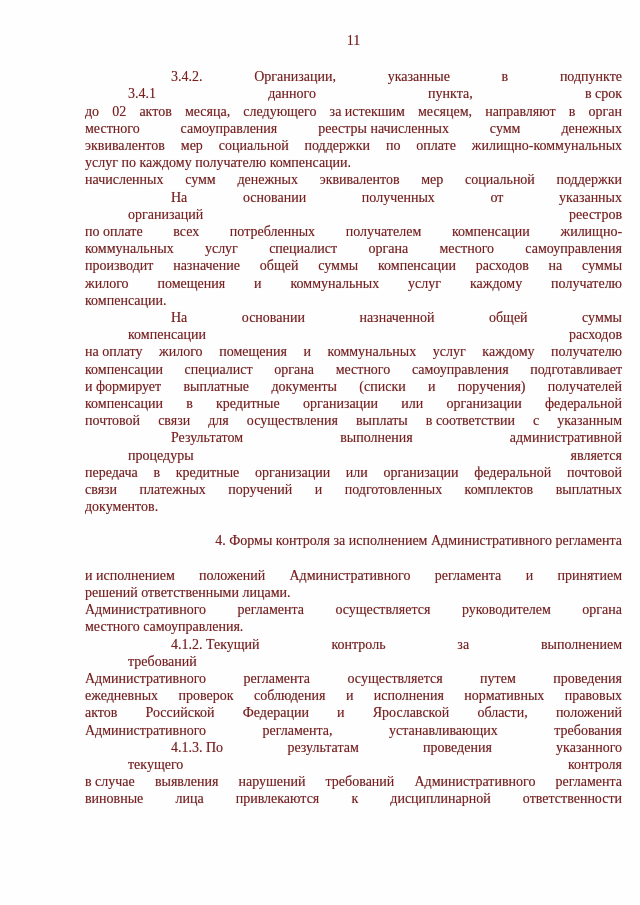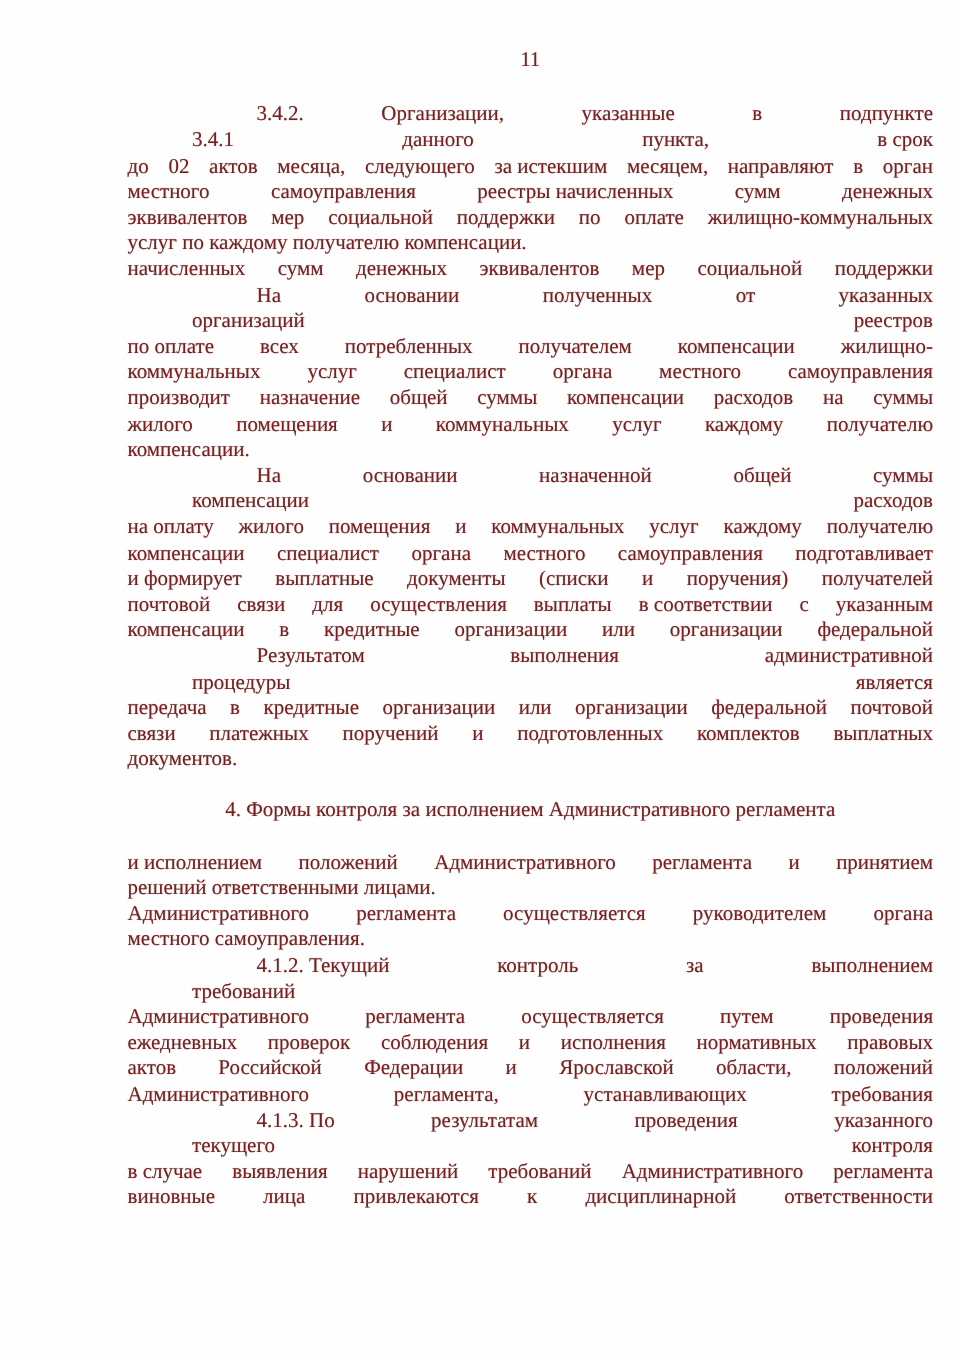--- a/index.html
+++ b/index.html
@@ -40,21 +40,21 @@
     -moz-text-align-last: justify;
   }
   .line.first { text-indent: 43px; }
   .line.last  { text-align-last: left; -moz-text-align-last: left; }
   .w { display: inline-block; }
   .heading {
     margin: 17px 0;
   }
   .hline {
     line-height: 17.2px;
-    text-align: center;
+    text-align: right;
   }
 </style>
 </head>
 <body>
 
 <div class="page">
   <div class="page-number">11</div>
   <div class="content" id="doc-content">
       <div class="paragraph">
         <div class="line first"><span class="w">3.4.2.</span> <span class="w">Организации,</span> <span class="w">указанные</span> <span class="w">в</span> <span class="w">подпункте</span> <span class="w">3.4.1</span> <span class="w">данного</span> <span class="w">пункта,</span> <span class="w">в&nbsp;срок</span></div>
@@ -70,22 +70,22 @@
         <div class="line"><span class="w">коммунальных</span> <span class="w">услуг</span> <span class="w">специалист</span> <span class="w">органа</span> <span class="w">местного</span> <span class="w">самоуправления</span></div>
         <div class="line"><span class="w">производит</span> <span class="w">назначение</span> <span class="w">общей</span> <span class="w">суммы</span> <span class="w">компенсации</span> <span class="w">расходов</span> <span class="w">на</span> <span class="w">суммы</span></div>
         <div class="line"><span class="w">жилого</span> <span class="w">помещения</span> <span class="w">и</span> <span class="w">коммунальных</span> <span class="w">услуг</span> <span class="w">каждому</span> <span class="w">получателю</span></div>
         <div class="line last"><span class="w">компенсации.</span></div>
       </div>
       <div class="paragraph">
         <div class="line first"><span class="w">На</span> <span class="w">основании</span> <span class="w">назначенной</span> <span class="w">общей</span> <span class="w">суммы</span> <span class="w">компенсации</span> <span class="w">расходов</span></div>
         <div class="line"><span class="w">на&nbsp;оплату</span> <span class="w">жилого</span> <span class="w">помещения</span> <span class="w">и</span> <span class="w">коммунальных</span> <span class="w">услуг</span> <span class="w">каждому</span> <span class="w">получателю</span></div>
         <div class="line"><span class="w">компенсации</span> <span class="w">специалист</span> <span class="w">органа</span> <span class="w">местного</span> <span class="w">самоуправления</span> <span class="w">подготавливает</span></div>
         <div class="line"><span class="w">и&nbsp;формирует</span> <span class="w">выплатные</span> <span class="w">документы</span> <span class="w">(списки</span> <span class="w">и</span> <span class="w">поручения)</span> <span class="w">получателей</span></div>
+        <div class="line"><span class="w">компенсации</span> <span class="w">в</span> <span class="w">кредитные</span> <span class="w">организации</span> <span class="w">или</span> <span class="w">организации</span> <span class="w">федеральной</span></div>
         <div class="line"><span class="w">почтовой</span> <span class="w">связи</span> <span class="w">для</span> <span class="w">осуществления</span> <span class="w">выплаты</span> <span class="w">в&nbsp;соответствии</span> <span class="w">с</span> <span class="w">указанным</span></div>
-        <div class="line"><span class="w">компенсации</span> <span class="w">в</span> <span class="w">кредитные</span> <span class="w">организации</span> <span class="w">или</span> <span class="w">организации</span> <span class="w">федеральной</span></div>
       </div>
       <div class="paragraph">
         <div class="line first"><span class="w">Результатом</span> <span class="w">выполнения</span> <span class="w">административной</span> <span class="w">процедуры</span> <span class="w">является</span></div>
         <div class="line"><span class="w">передача</span> <span class="w">в</span> <span class="w">кредитные</span> <span class="w">организации</span> <span class="w">или</span> <span class="w">организации</span> <span class="w">федеральной</span> <span class="w">почтовой</span></div>
         <div class="line"><span class="w">связи</span> <span class="w">платежных</span> <span class="w">поручений</span> <span class="w">и</span> <span class="w">подготовленных</span> <span class="w">комплектов</span> <span class="w">выплатных</span></div>
         <div class="line last"><span class="w">документов.</span></div>
       </div>
       <div class="heading">
         <div class="hline"><span class="w">4.</span> <span class="w">Формы</span> <span class="w">контроля</span> <span class="w">за</span> <span class="w">исполнением</span> <span class="w">Административного</span> <span class="w">регламента</span></div>
       </div>

